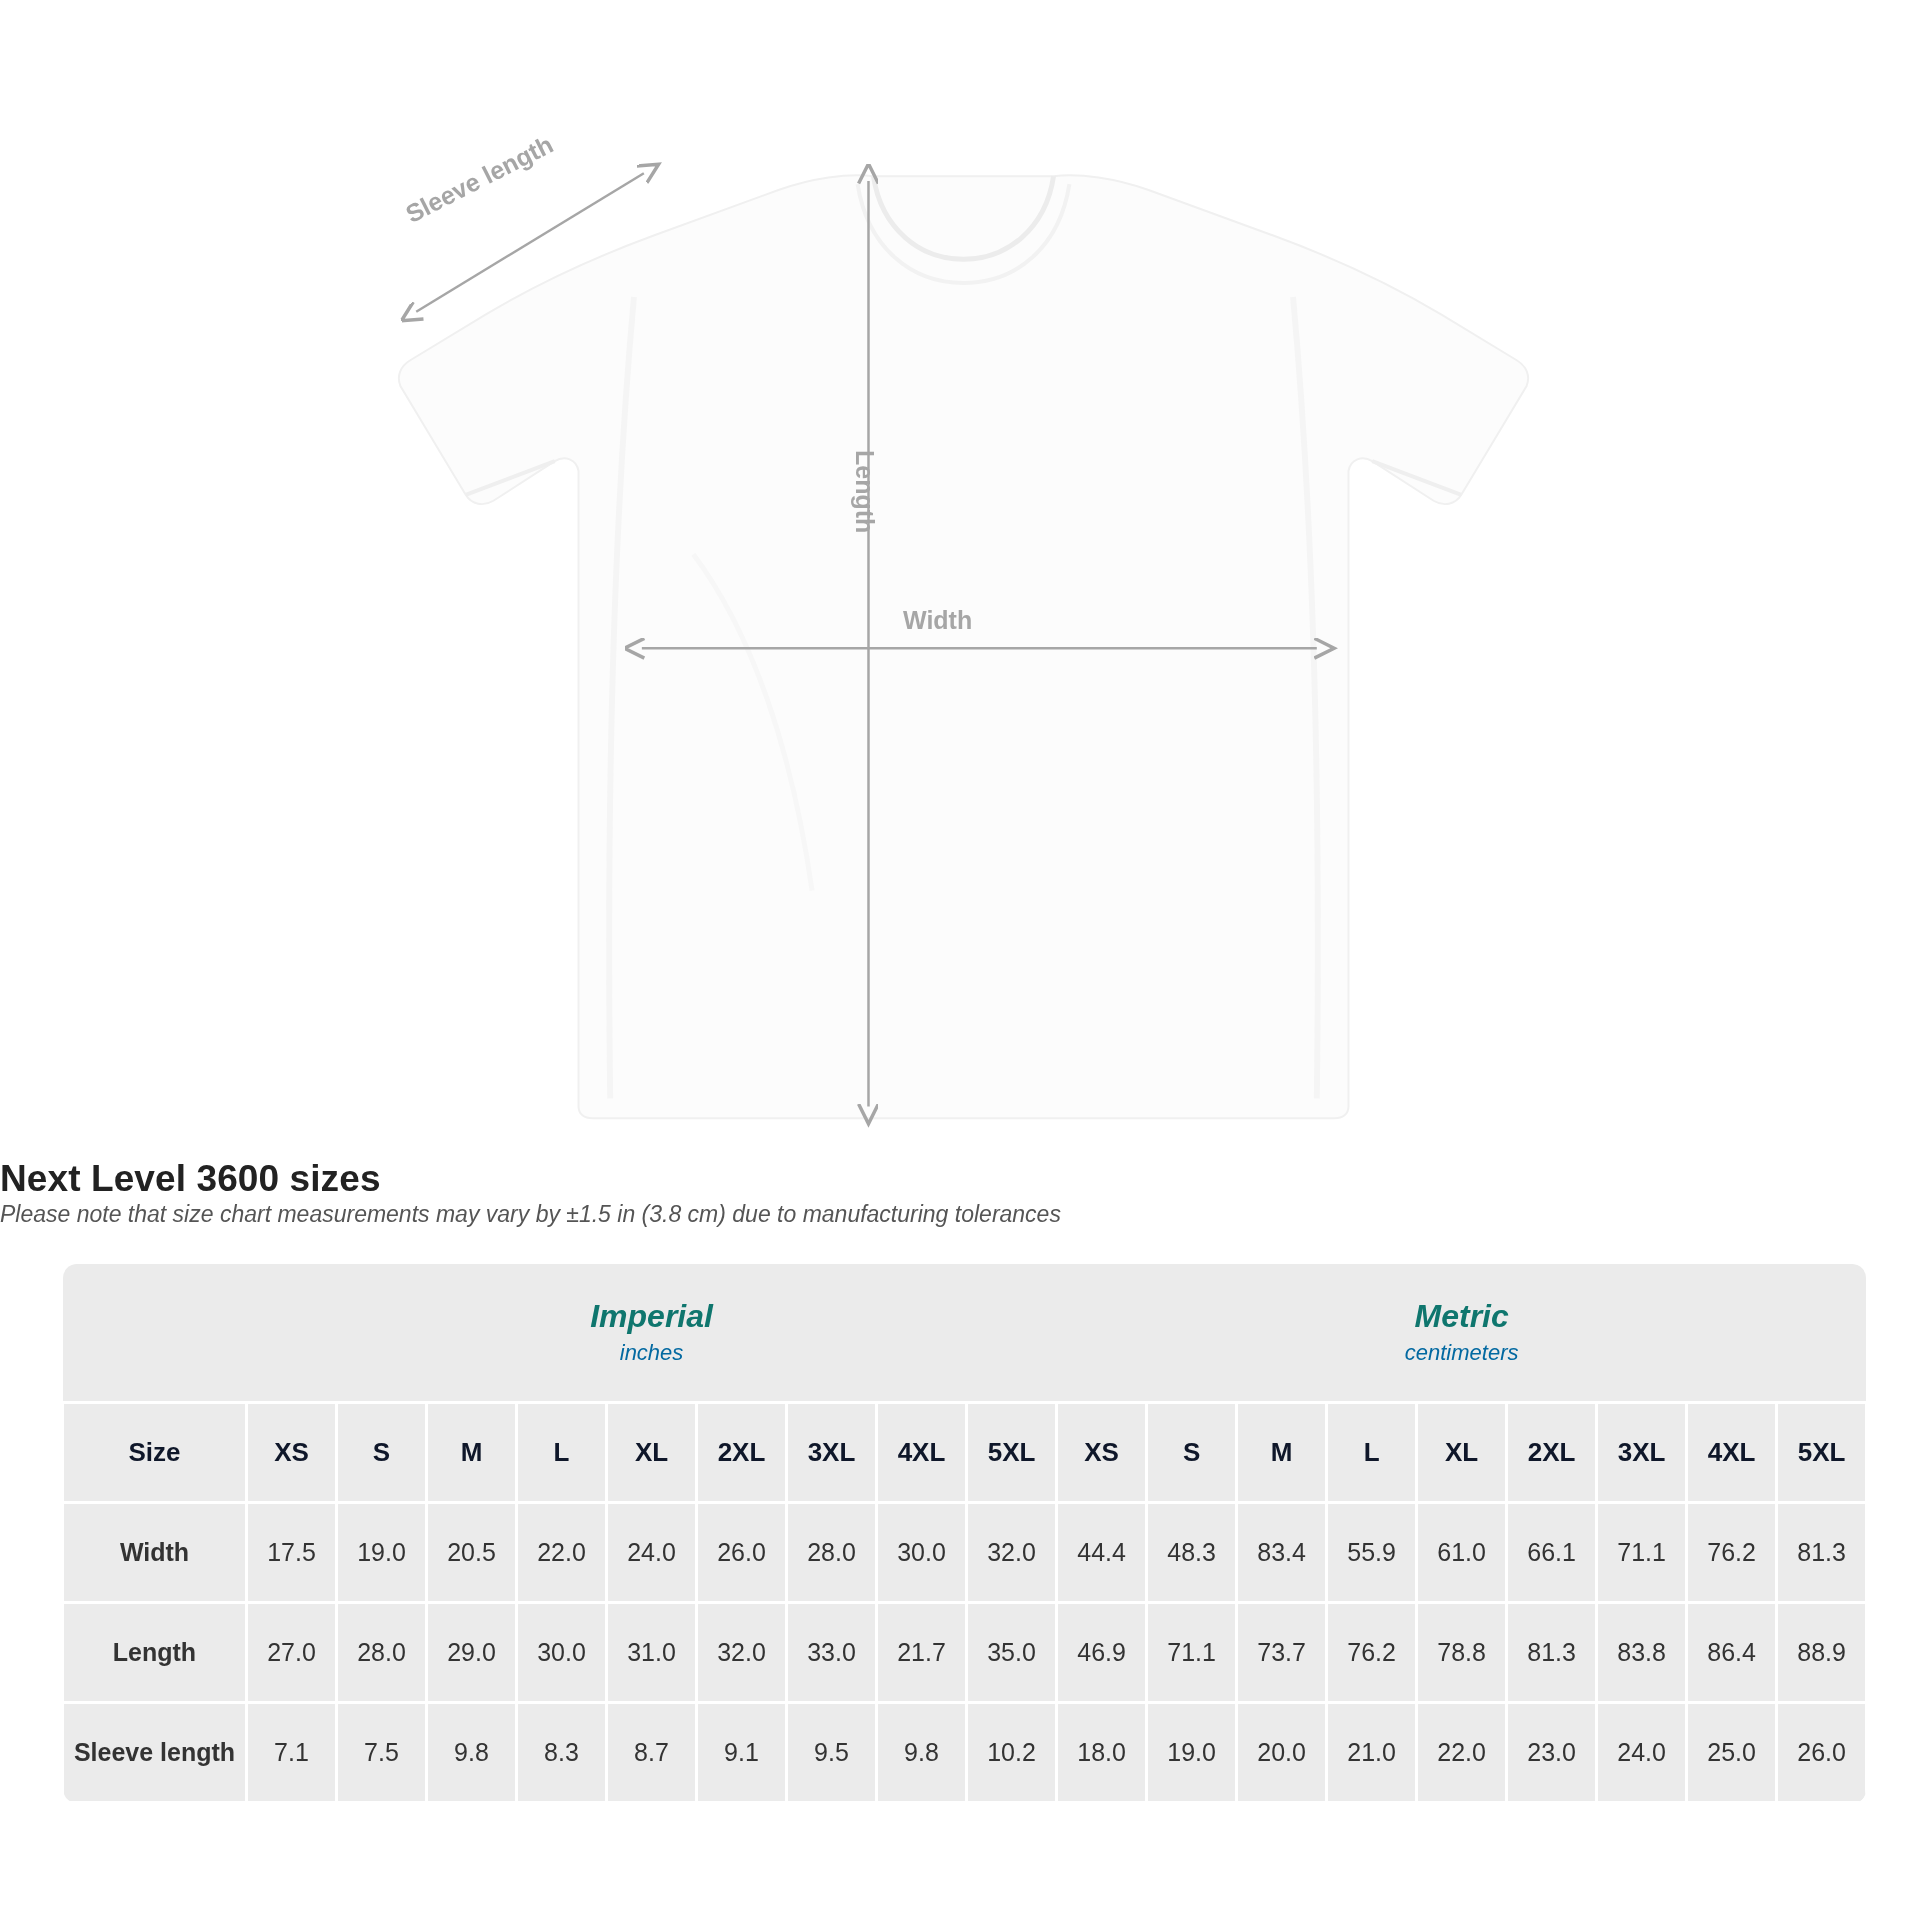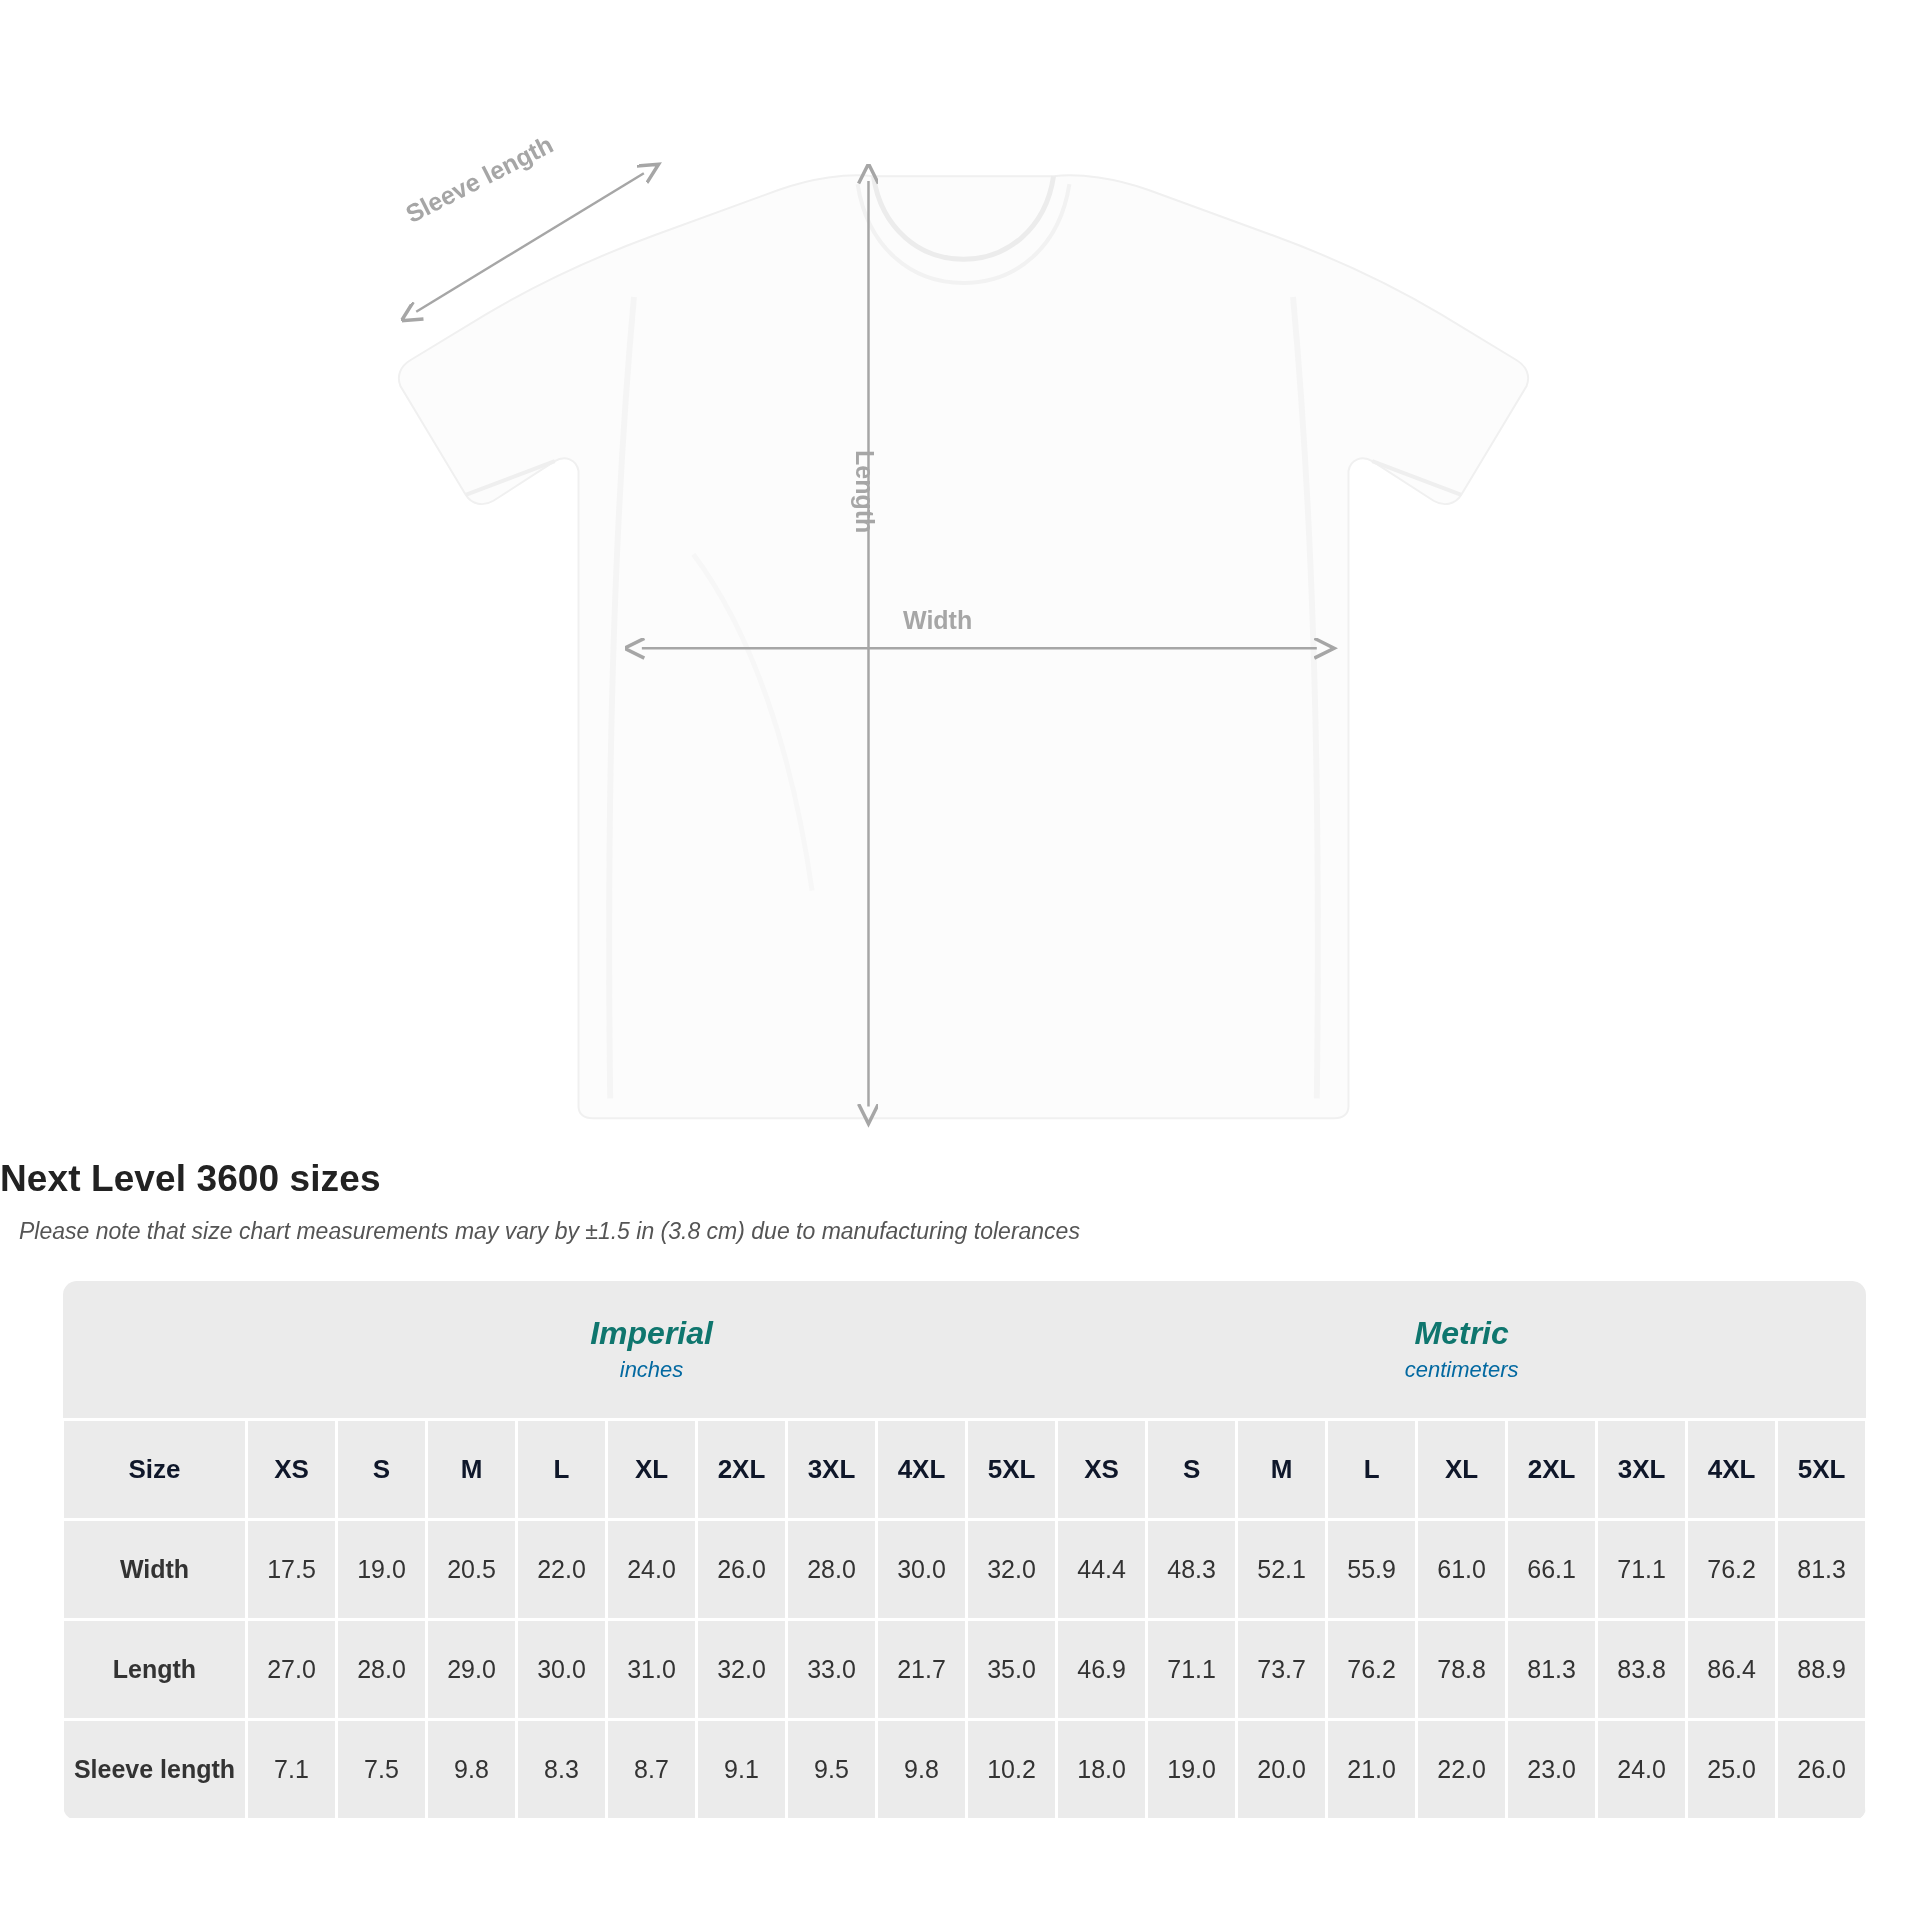--- a/index.html
+++ b/index.html
@@ -57,25 +57,24 @@
     text-align: left;
     margin-top: 10px;
   }
   #chart-title {
     font-size: 37px;
     font-weight: bold;
     color: #222222;
     letter-spacing: 0.1px;
   }
   #chart-note {
-    margin-top: 18px;
+    margin-top: 1px;
     font-size: 23px;
     font-style: italic;
     color: #555555;
-    padding-left: 19px;
   }
 
   
   #table-wrap {
     margin: 36px 61px 0 61px;
     border-radius: 14px;
     overflow: hidden;
   }
   table.sizes {
     border-collapse: collapse;
@@ -270,21 +269,21 @@
           <td class="datacell">19.0</td>
           <td class="datacell">20.5</td>
           <td class="datacell">22.0</td>
           <td class="datacell">24.0</td>
           <td class="datacell">26.0</td>
           <td class="datacell">28.0</td>
           <td class="datacell">30.0</td>
           <td class="datacell">32.0</td>
           <td class="datacell">44.4</td>
           <td class="datacell">48.3</td>
-          <td class="datacell">52.1</td>
+          <td class="datacell">83.4</td>
           <td class="datacell">55.9</td>
           <td class="datacell">61.0</td>
           <td class="datacell">66.1</td>
           <td class="datacell">71.1</td>
           <td class="datacell">76.2</td>
           <td class="datacell">81.3</td>
         </tr>
         <tr>
           <td class="rowlabel">Length</td>
           <td class="datacell">27.0</td>

